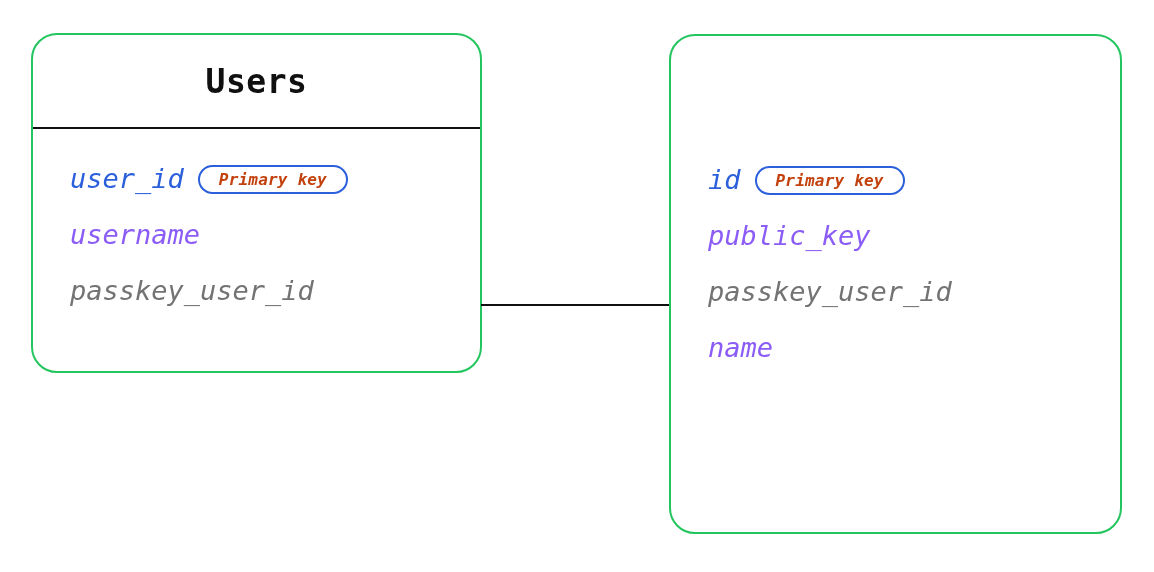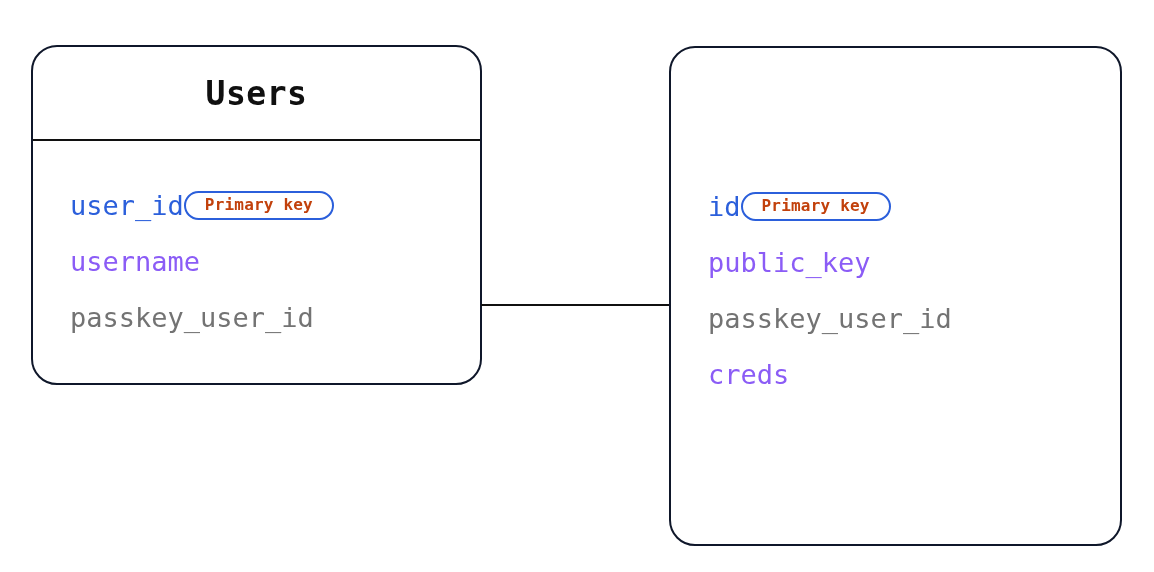--- a/index.html
+++ b/index.html
@@ -16,23 +16,22 @@
     height: 572px;
     background: #ffffff;
     overflow: hidden;
   }
 
   
   .entity {
     position: absolute;
     box-sizing: border-box;
     background: #ffffff;
-    border: 2px solid #0f172a;
+    border: 2px solid #22c55e;
     border-radius: 26px;
-    margin-top: 12px;
   }
   .entity-header {
     position: absolute;
     left: 0;
     right: 0;
     top: 0;
     height: 92px;
     display: flex;
     align-items: center;
     justify-content: center;
@@ -54,21 +53,22 @@
     top: 92px;
     bottom: 0;
     padding: 38px 0 0 37px;
     box-sizing: border-box;
   }
 
   
   .field-row {
     height: 56px;
     display: flex;
-    align-items: center;
+    gap: 14px;
+    font-style: italic;
   }
   .field-name {
     font-family: "DejaVu Sans Mono", "Liberation Mono", monospace;
     font-size: 27px;
     line-height: 1;
     white-space: nowrap;
     color: #8b5cf6;
   }
   .field-name.key   { color: #2B5FDB; }
   .field-name.fk    { color: #737373; }
@@ -140,20 +140,20 @@
       <div class="field-row">
         <span class="field-name">public_key</span>
       </div>
 
       <div class="field-row">
         <span class="field-name fk">passkey_user_id</span>
       </div>
 
 
       <div class="field-row">
-        <span class="field-name">creds</span>
+        <span class="field-name">name</span>
       </div>
 
 
     </div>
   </div>
 
 </div>
 
 </body></html>

